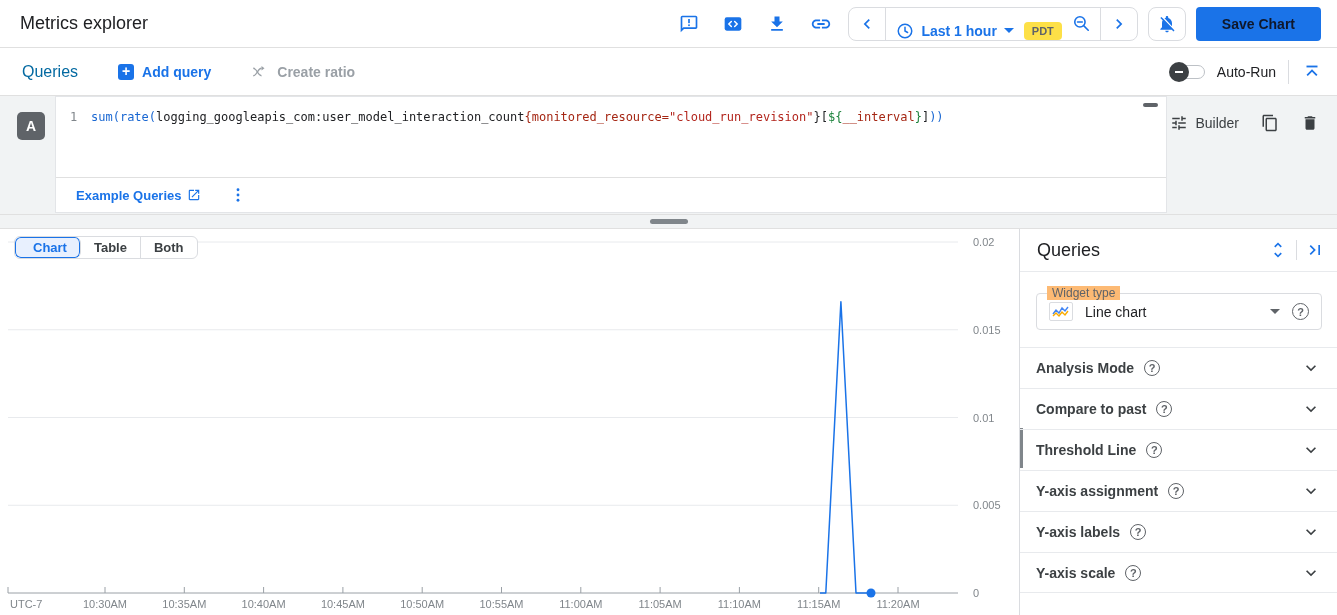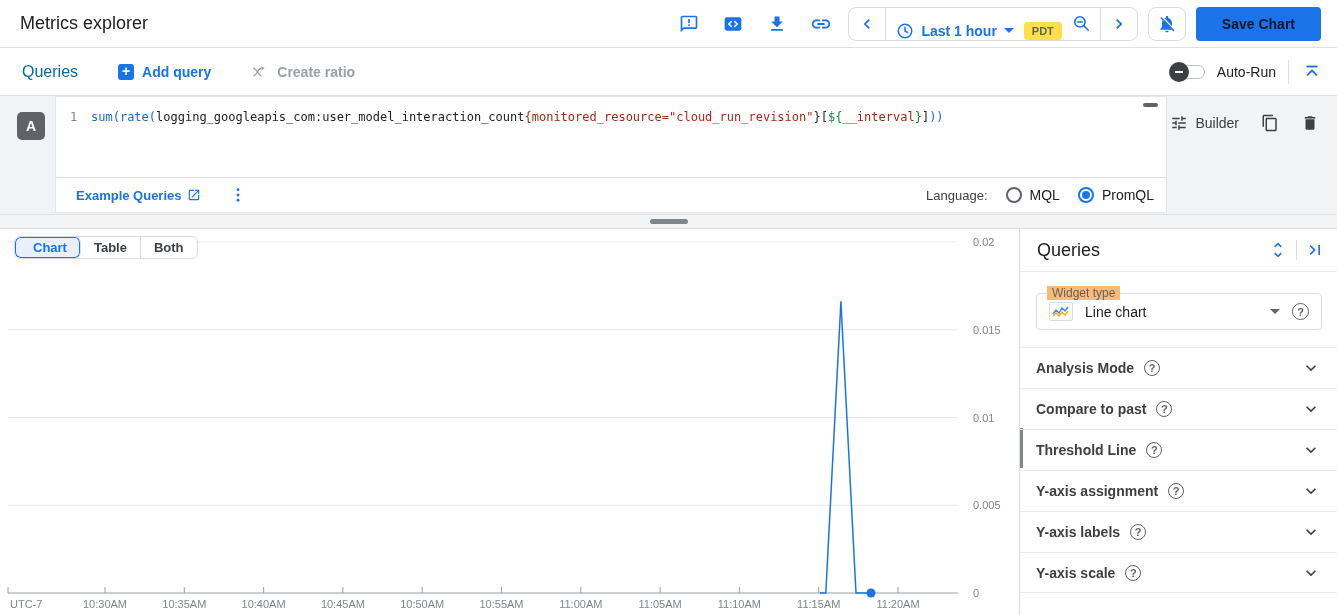--- a/index.html
+++ b/index.html
@@ -228,31 +228,20 @@
         <svg class="ic" width="14" height="14" viewBox="0 0 24 24" fill="#1a73e8">
             <path d="M19 19H5V5h7V3H5c-1.11 0-2 .9-2 2v14c0 1.1.89 2 2 2h14c1.1 0 2-.9 2-2v-7h-2v7zM14 3v2h3.59l-9.83 9.83 1.41 1.41L19 6.41V10h2V3h-7z"></path>
           </svg>
       </div>
       <div class="dots">
         <svg class="ic" width="18" height="18" viewBox="0 0 24 24" fill="#1a73e8">
             <circle cx="12" cy="5" r="1.9"></circle>
             <circle cx="12" cy="12" r="1.9"></circle>
             <circle cx="12" cy="19" r="1.9"></circle>
           </svg>
-      </div>
-      <div class="lang-row">
-        <span class="lang-label">Language:</span>
-        <div class="radio-opt">
-          <span class="radio"></span>
-          <span>MQL</span>
-        </div>
-        <div class="radio-opt">
-          <span class="radio sel"></span>
-          <span>PromQL</span>
-        </div>
       </div>
     </div>
   </div>
   <div class="builder-area">
     <div class="builder-btn">
       <svg class="ic" width="18" height="18" viewBox="0 0 24 24" fill="#3c4043">
           <path d="M3 17v2h6v-2H3zM3 5v2h10V5H3zm10 16v-2h8v-2h-8v-2h-2v6h2zM7 9v2H3v2h4v2h2V9H7zm14 4v-2H11v2h10zm-6-4h2V7h4V5h-4V3h-2v6z"></path>
         </svg>
       <span>Builder</span>
     </div>

